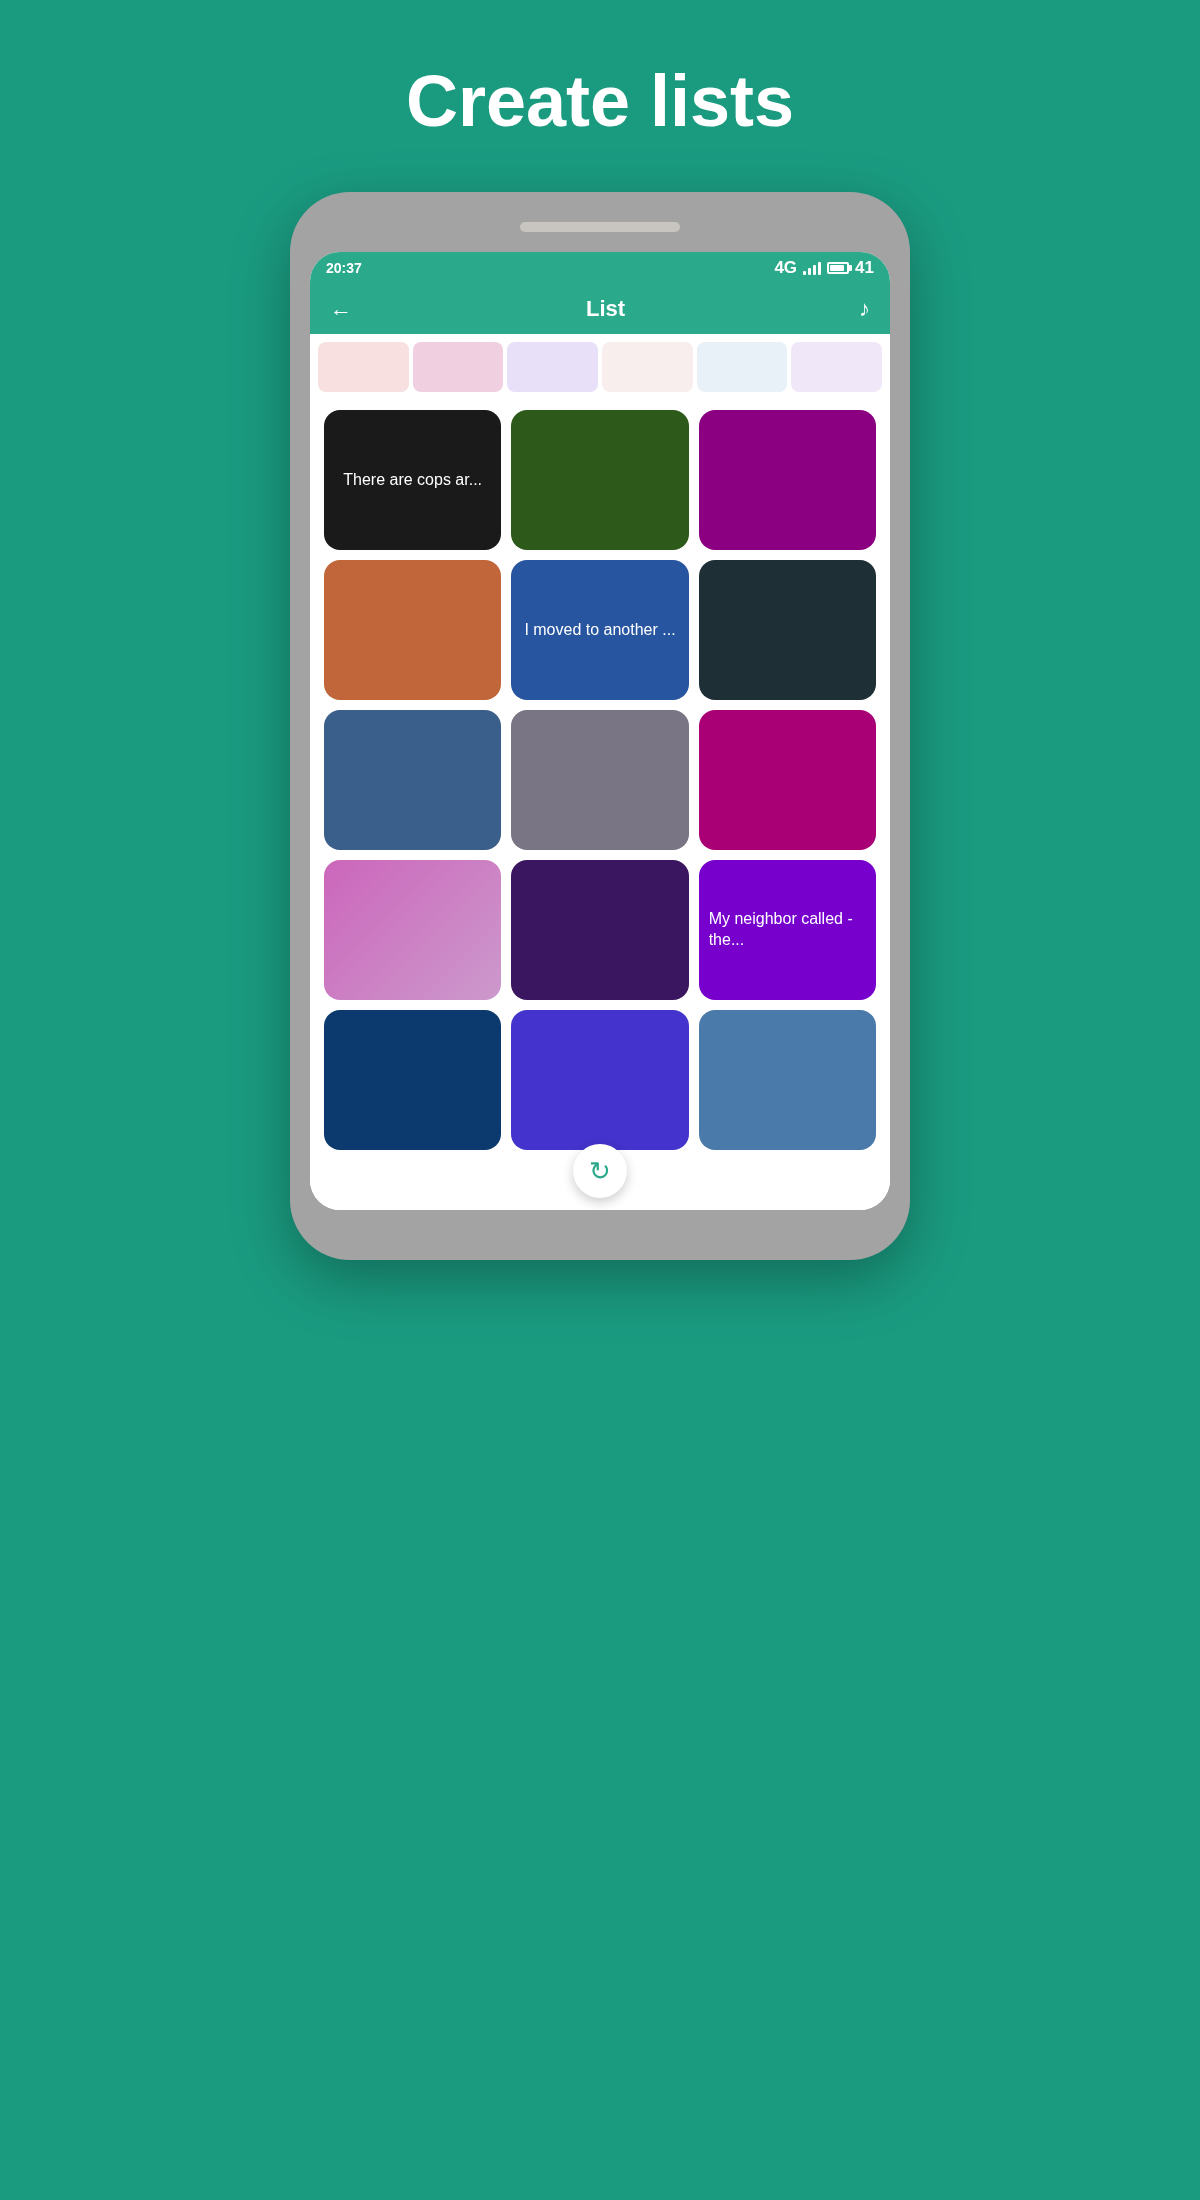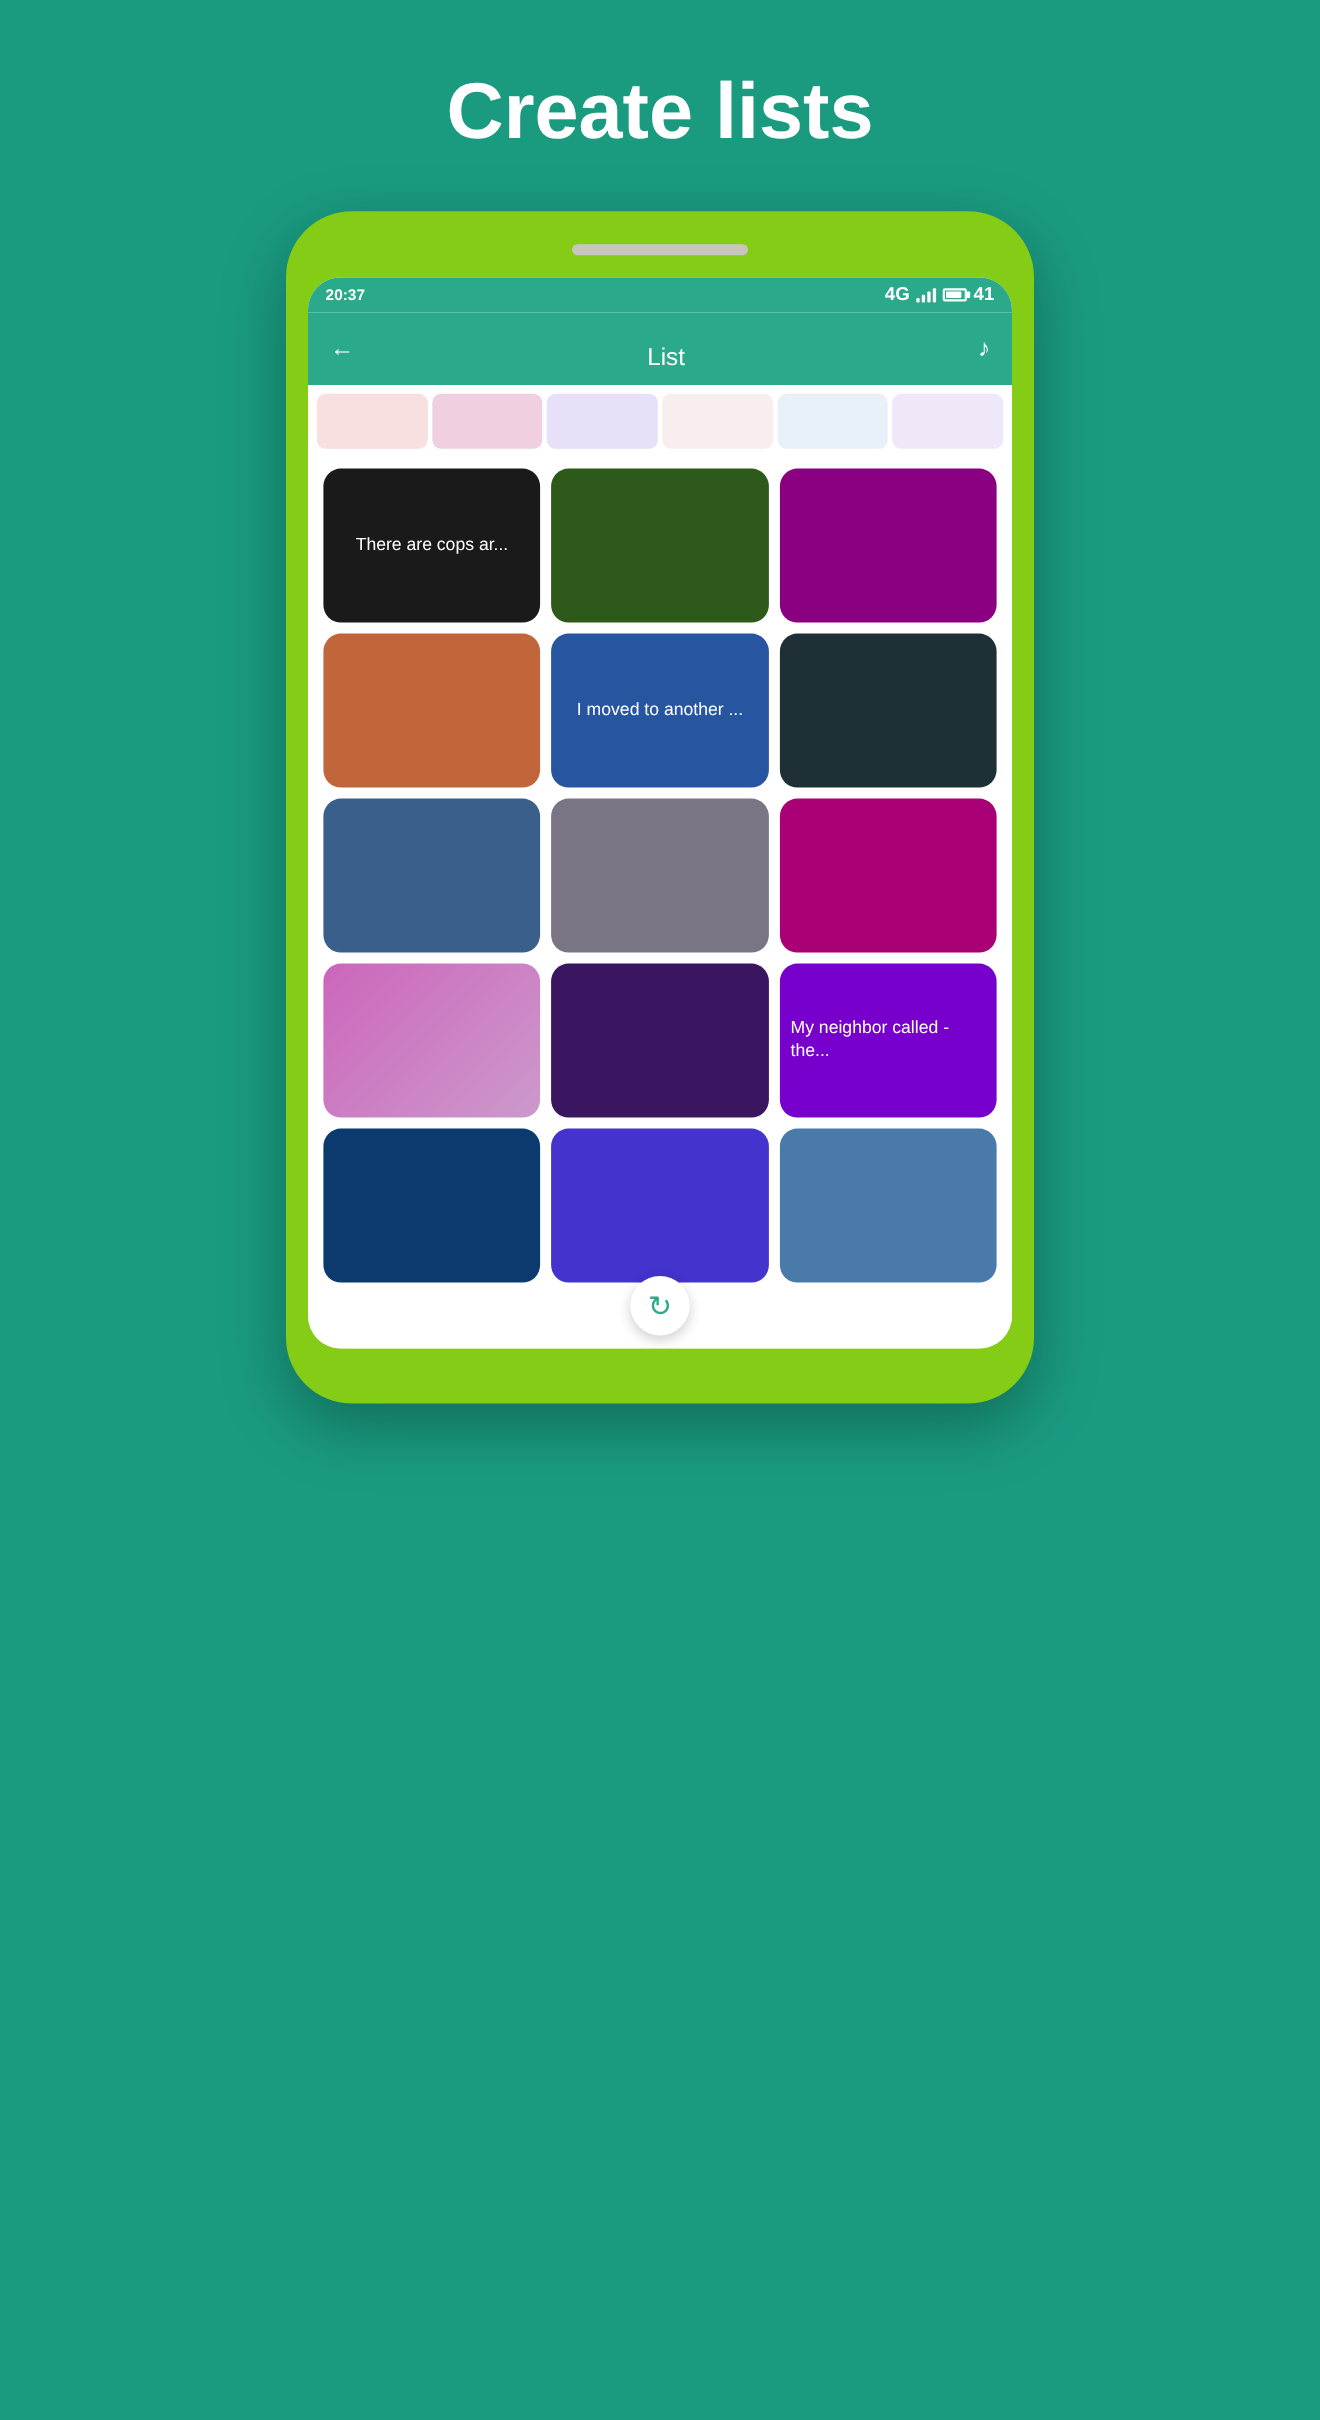--- a/index.html
+++ b/index.html
@@ -18,22 +18,22 @@
     .page-title {
       color: white;
       font-size: 72px;
       font-weight: 900;
       margin-top: 60px;
       margin-bottom: 50px;
       text-align: center;
     }
 
     .phone-frame {
-      width: 680px;
-      background: #84cc16;
+      width: 620px;
+      background: #a3a3a3;
       border-radius: 60px;
       padding: 30px 20px 20px 20px;
       box-shadow: 0 20px 60px rgba(0,0,0,0.3);
       position: relative;
     }
 
     .phone-notch {
       width: 160px;
       height: 10px;
       background: #c8c5c0;
@@ -113,23 +113,22 @@
       background: #2aaa8a;
       display: flex;
       align-items: center;
       justify-content: space-between;
       padding: 12px 20px;
       color: white;
     }
 
     .header-title {
       font-size: 22px;
-      font-weight: 400;
-      color: white;
-      margin-top: 16px;
+      font-weight: 700;
+      color: white;
     }
 
     .back-arrow {
       font-size: 22px;
       color: white;
       cursor: pointer;
     }
 
     .music-icon {
       font-size: 22px;

